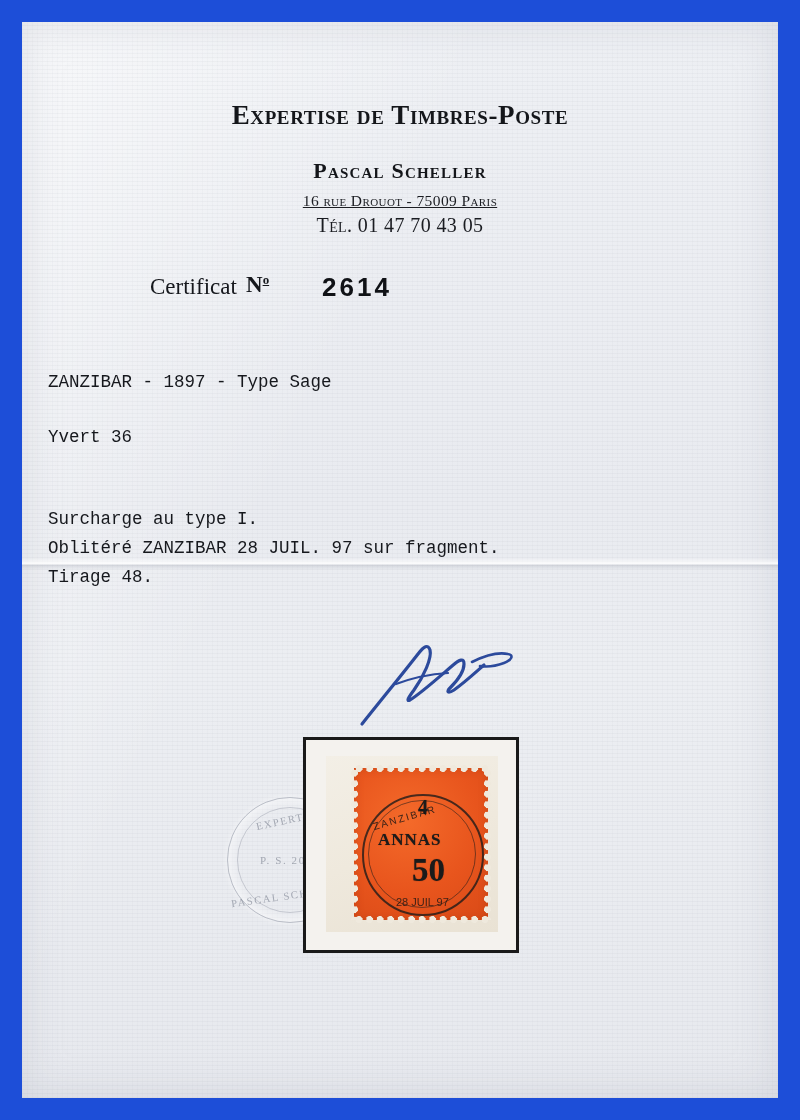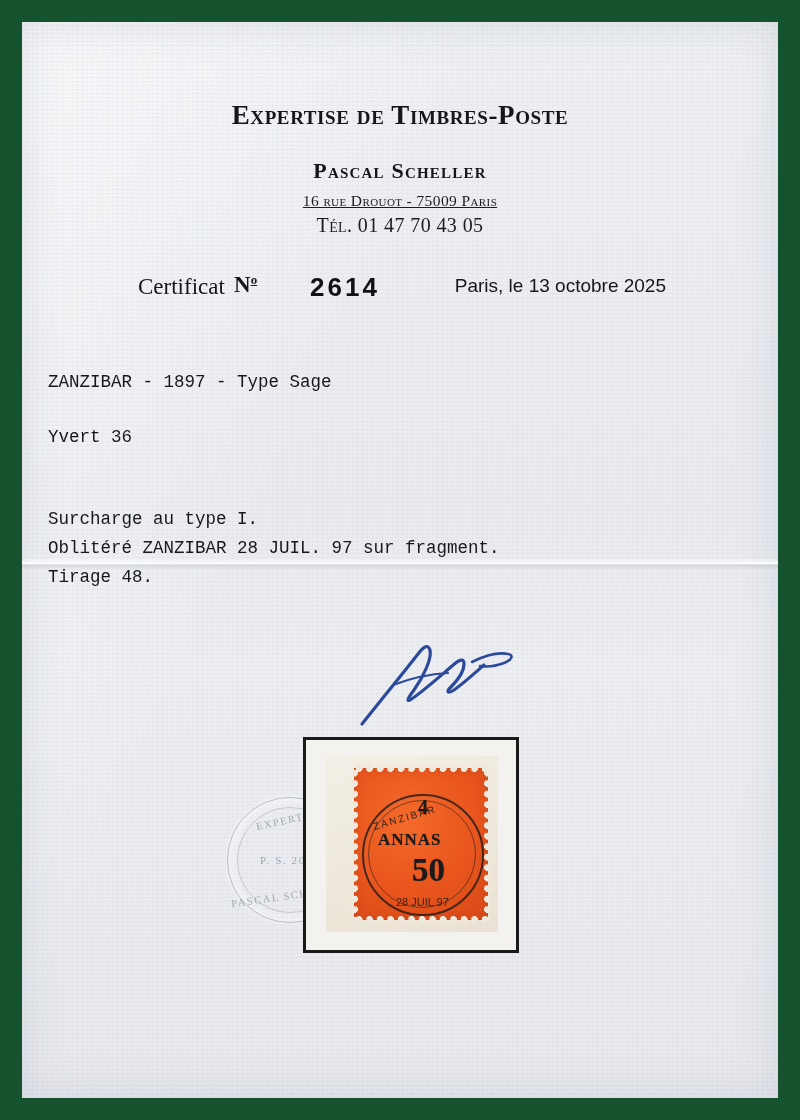--- a/index.html
+++ b/index.html
@@ -12,21 +12,21 @@
     height: 1120px;
     overflow: hidden;
     font-family: "Liberation Serif", serif;
   }
 
   #certificate-frame {
     position: absolute;
     left: 0; top: 0;
     width: 800px;
     height: 1120px;
-    background: #14532d;
+    background: #1d4ed8;
   }
 
   #certificate-page {
     position: absolute;
     left: 22px;
     top: 22px;
     width: 756px;
     height: 1076px;
     background:
       linear-gradient(115deg, rgba(255,255,255,0.55) 0%, rgba(236,238,243,0.0) 38%),
@@ -108,21 +108,21 @@
     font-size: 20px;
     letter-spacing: 0.4px;
     color: #1a1c21;
     font-variant: small-caps;
   }
 
   
   #certificate-row {
     position: absolute;
     top: 250px;
-    left: 0;
+    left: 12px;
     width: 664px;
     height: 40px;
   }
   #certificate-label {
     position: absolute;
     left: 116px;
     top: 2px;
     font-family: "Liberation Serif", serif;
     font-size: 23px;
     color: #15171c;
@@ -334,21 +334,20 @@
 
       <div id="header-title">Expertise de Timbres-Poste</div>
       <div id="expert-name">Pascal Scheller</div>
       <div id="expert-address">16 rue Drouot - 75009 Paris</div>
       <div id="expert-phone">Tél. 01 47 70 43 05</div>
 
       <div id="certificate-row">
         <span id="certificate-label">Certificat</span>
         <span id="certificate-no-abbrev"><span>N</span><sup>o</sup></span>
         <span id="certificate-number">2614</span>
-        <span id="certificate-place-date">Paris, le 13 octobre 2025</span>
       </div>
 
       <div class="body-line" id="line-country">ZANZIBAR - 1897 - Type Sage</div>
       <div class="body-line" id="line-catalog">Yvert 36</div>
       <div class="body-line" id="line-desc-2">Surcharge au type I.</div>
       <div class="body-line" id="line-desc-3">Oblitéré ZANZIBAR 28 JUIL. 97 sur fragment.</div>
       <div class="body-line" id="line-desc-4">Tirage 48.</div>
 
       <div id="signature">
         <svg width="180" height="100" viewBox="0 0 180 100" fill="none" xmlns="http://www.w3.org/2000/svg">

